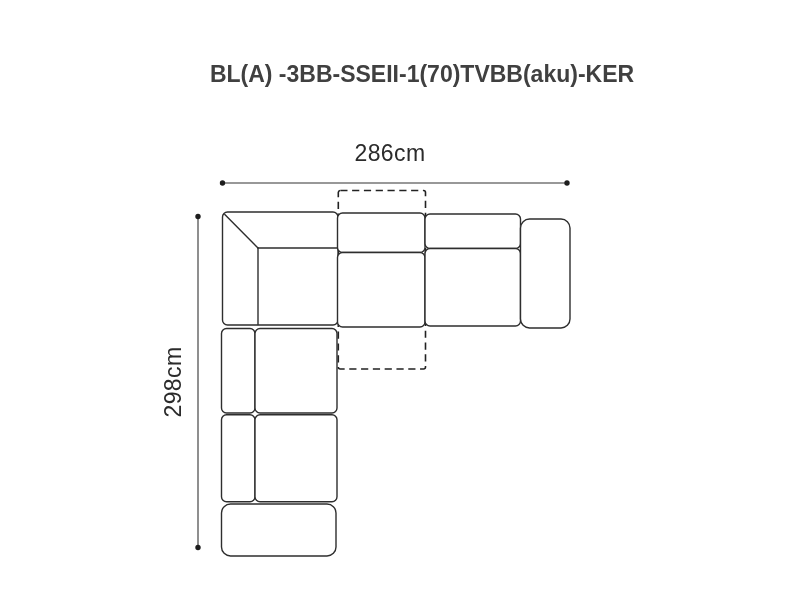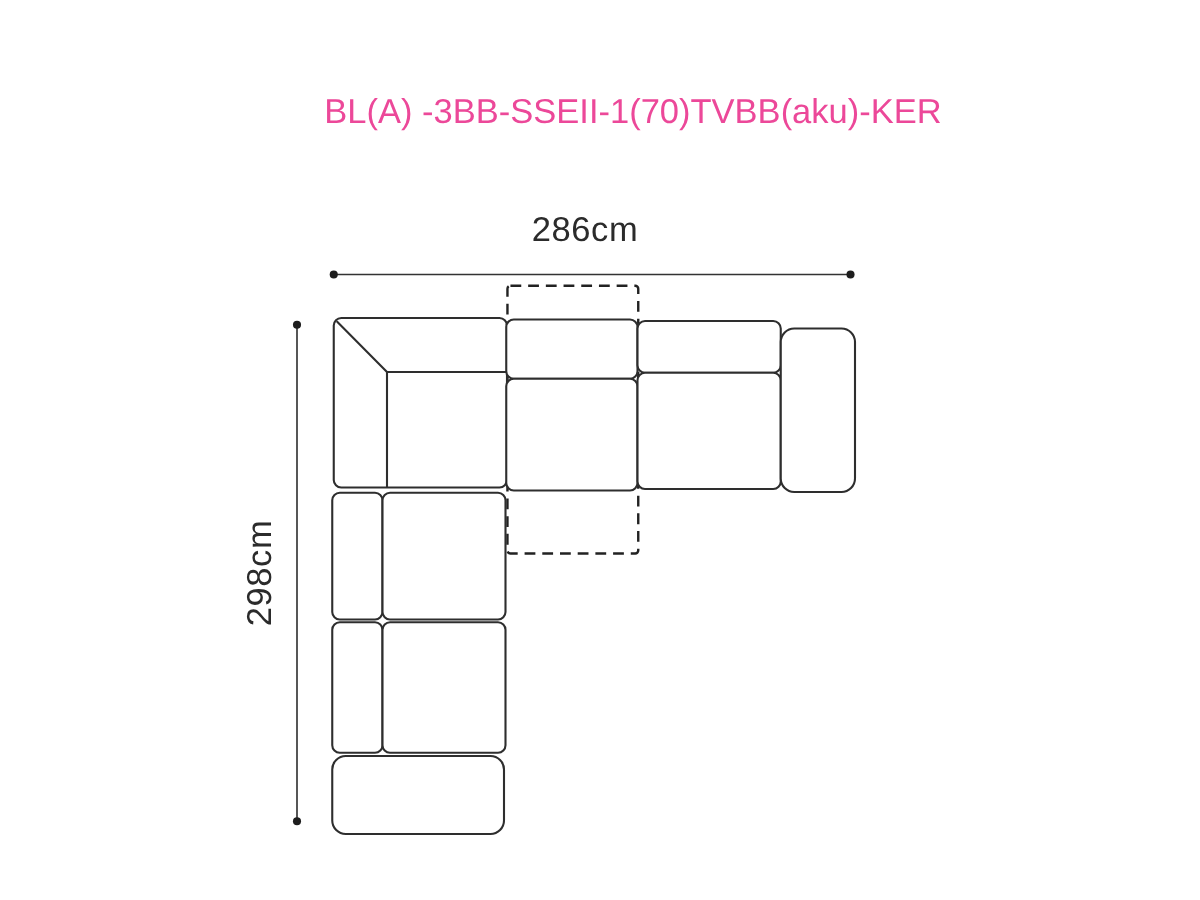--- a/index.html
+++ b/index.html
@@ -14,23 +14,23 @@
     background: #ffffff;
     overflow: hidden;
     font-family: "Liberation Sans", sans-serif;
   }
   .title {
     position: absolute;
     top: 61px;
     left: 422px;
     transform: translateX(-50%);
     font-size: 23px;
-    font-weight: 400;
+    font-weight: 700;
     letter-spacing: 0px;
-    color: #ec4899;
+    color: #404040;
     white-space: nowrap;
   }
   svg.plan {
     position: absolute;
     left: 0;
     top: 0;
   }
   .module {
     fill: #ffffff;
     stroke: #2e2e2e;

